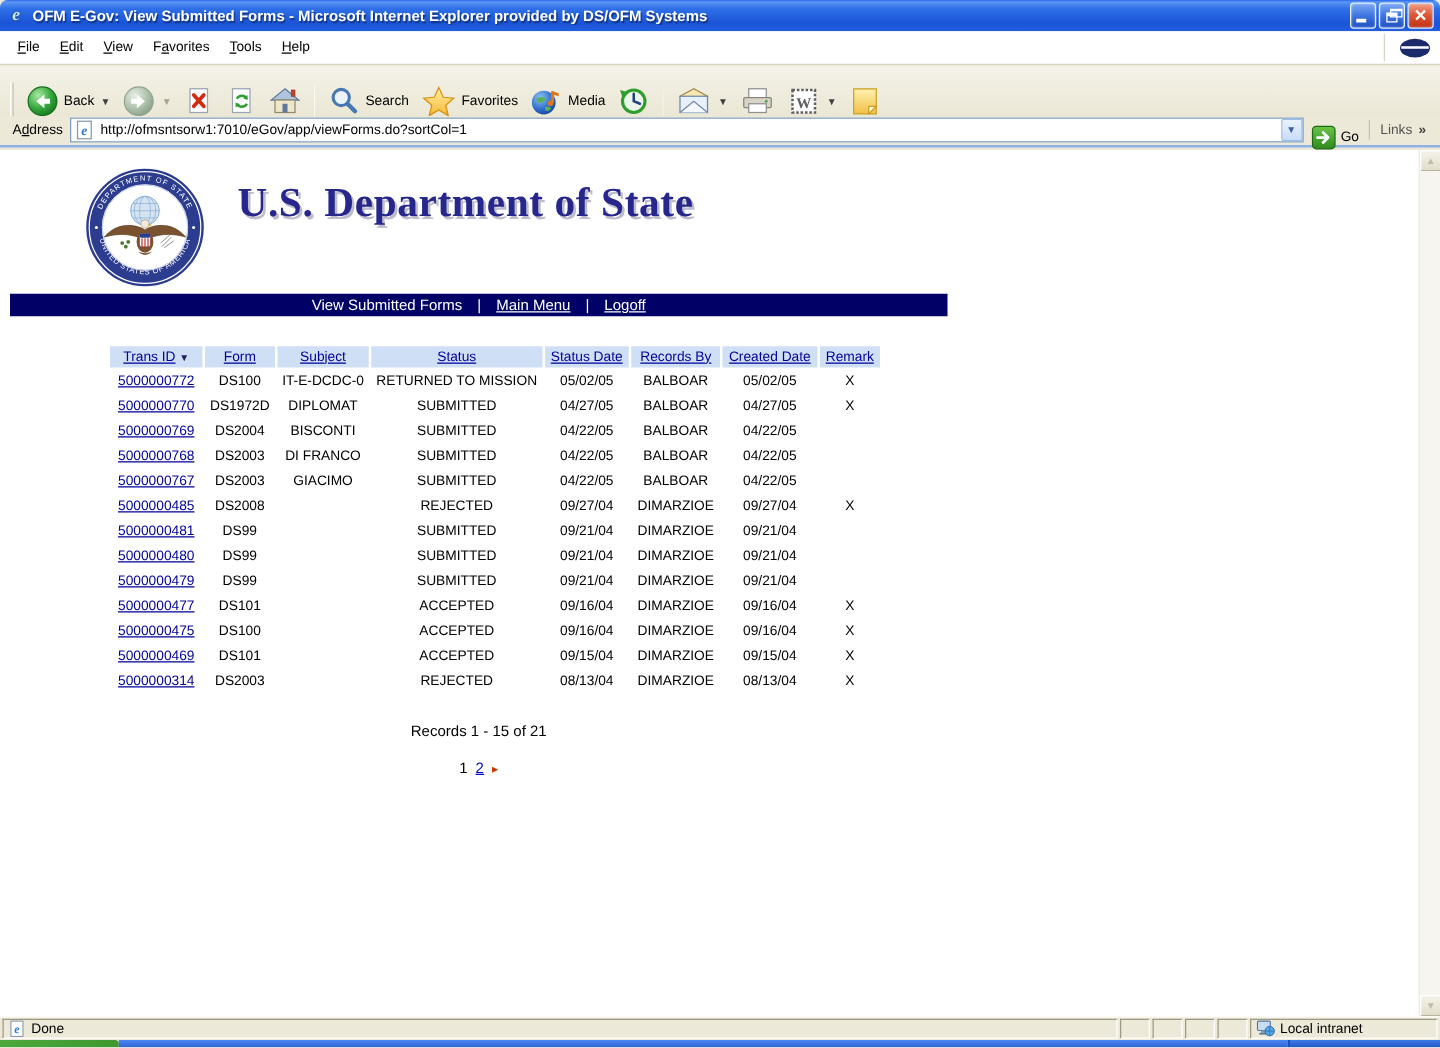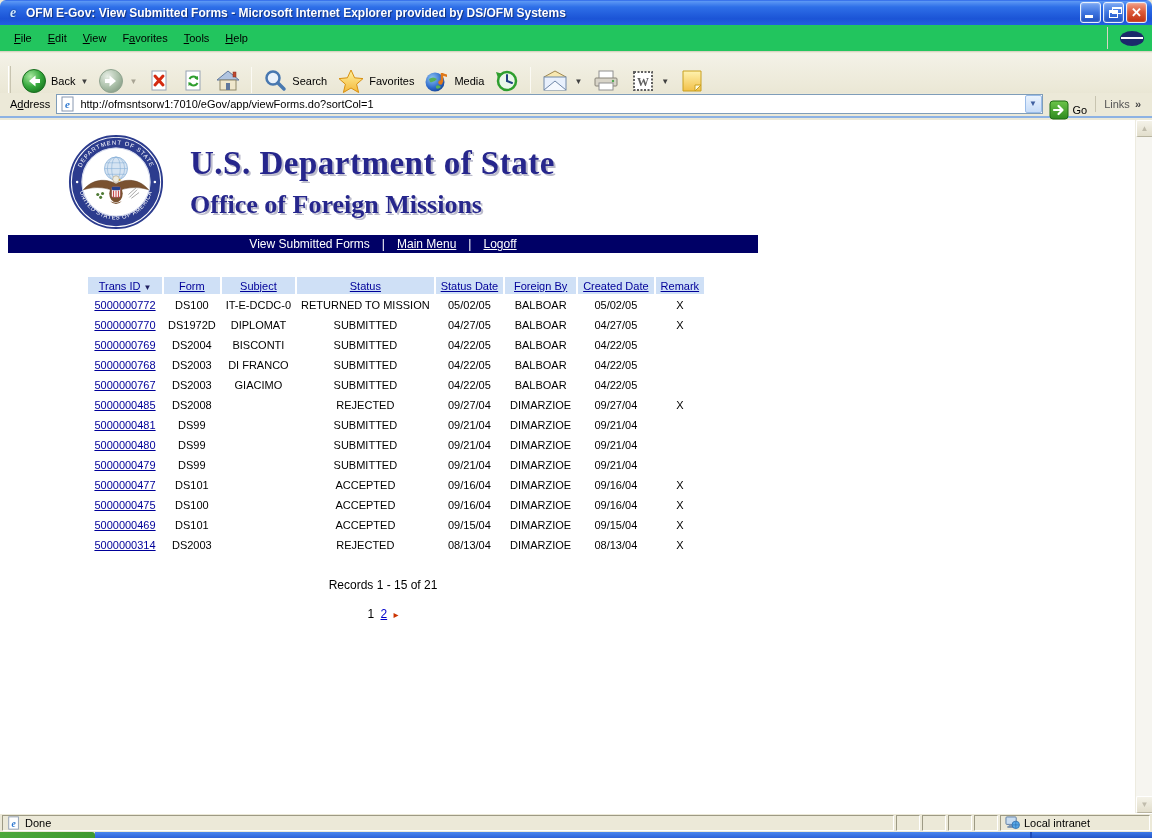--- a/index.html
+++ b/index.html
@@ -18,21 +18,21 @@
   .win-btn { width:21px; height:21px; border-radius:3px; border:1px solid #E8F0FC; margin-left:2px;
     display:flex; align-items:center; justify-content:center; position:relative;
     background:linear-gradient(180deg,#7BA8F4 0%,#3E75E0 50%,#1F4FC0 100%); box-shadow:inset 0 0 2px #ffffff80; }
   .win-btn.close { background:linear-gradient(180deg,#F2A088 0%,#DD5B3A 45%,#C03010 100%); }
   .glyph-min { position:absolute; left:4px; bottom:4px; width:8px; height:3px; background:#fff; }
   .glyph-restore { width:9px; height:8px; border:1px solid #fff; border-top:3px solid #fff; position:relative; margin-top:2px; }
   .glyph-restore:before { content:""; position:absolute; left:2px; top:-6px; width:8px; height:4px; border:1px solid #fff; border-top:2px solid #fff; }
   .glyph-close { color:#fff; font-size:13px; font-weight:bold; line-height:1; }
 
   
-  .menubar { position:absolute; top:25px; left:0; right:0; height:27px; background:#22c55e;
+  .menubar { position:absolute; top:25px; left:0; right:0; height:27px; background:#ffffff;
     border-bottom:1px solid #D8D4C4; display:flex; align-items:center; padding-left:6px; }
   .menu-item { font-size:11px; color:#000; padding:4px 8px; cursor:default; }
   .brand-logo { position:absolute; right:8px; top:6px; width:24px; height:15px; background:#1B2A6B;
     border-radius:50%; overflow:hidden; }
   .brand-logo:before { content:""; position:absolute; left:1px; right:1px; top:6px; height:2px; background:#fff; }
   .menubar-sep { position:absolute; right:44px; top:2px; bottom:2px; width:1px; background:#D8D4C4; }
 
   
   .toolbar { position:absolute; top:53px; left:0; right:0; height:57px;
     background:linear-gradient(180deg,#F4F2E8 0%,#ECE9D8 60%,#E4E0CC 100%);
@@ -353,21 +353,20 @@
         <path d="M47.5 59 V66 M50 59 V66 M52.5 59 V66" stroke="#C03030" stroke-width="1"></path>
         <circle cx="34" cy="66" r="1.6" fill="#4E7A34"></circle>
           <circle cx="31" cy="63" r="1.6" fill="#4E7A34"></circle>
           <circle cx="36" cy="62" r="1.6" fill="#4E7A34"></circle>
         <path d="M64 66 L72 58 M66 67 L74 61 M63 63 L71 56" stroke="#8A8A8A" stroke-width="0.8"></path>
         <path d="M44 70 Q50 76 56 70 Q50 73 44 70 Z" fill="#7A5230"></path>
       </svg>
 
       <div class="hdr-titles">
         <div class="hdr-title">U.S. Department of State</div>
-        <div class="hdr-subtitle">Office of Foreign Missions</div>
       </div>
 
       <div class="navbar">
         <span>View Submitted Forms</span>
         <span class="nav-sep">|</span>
         <a>Main Menu</a>
         <span class="nav-sep">|</span>
         <a>Logoff</a>
       </div>
 
@@ -384,21 +383,21 @@
         </colgroup>
         <thead>
           <tr>
             <th>
               <a>Trans ID</a><span class="sort-arrow">▼</span>
             </th>
             <th><a>Form</a></th>
             <th><a>Subject</a></th>
             <th><a>Status</a></th>
             <th><a>Status Date</a></th>
-            <th><a>Foreign By</a></th>
+            <th><a>Records By</a></th>
             <th><a>Created Date</a></th>
             <th><a>Remark</a></th>
           </tr>
         </thead>
         <tbody>
 
             <tr>
               <td><a>5000000772</a></td>
               <td>DS100</td>
               <td>IT-E-DCDC-0</td>

